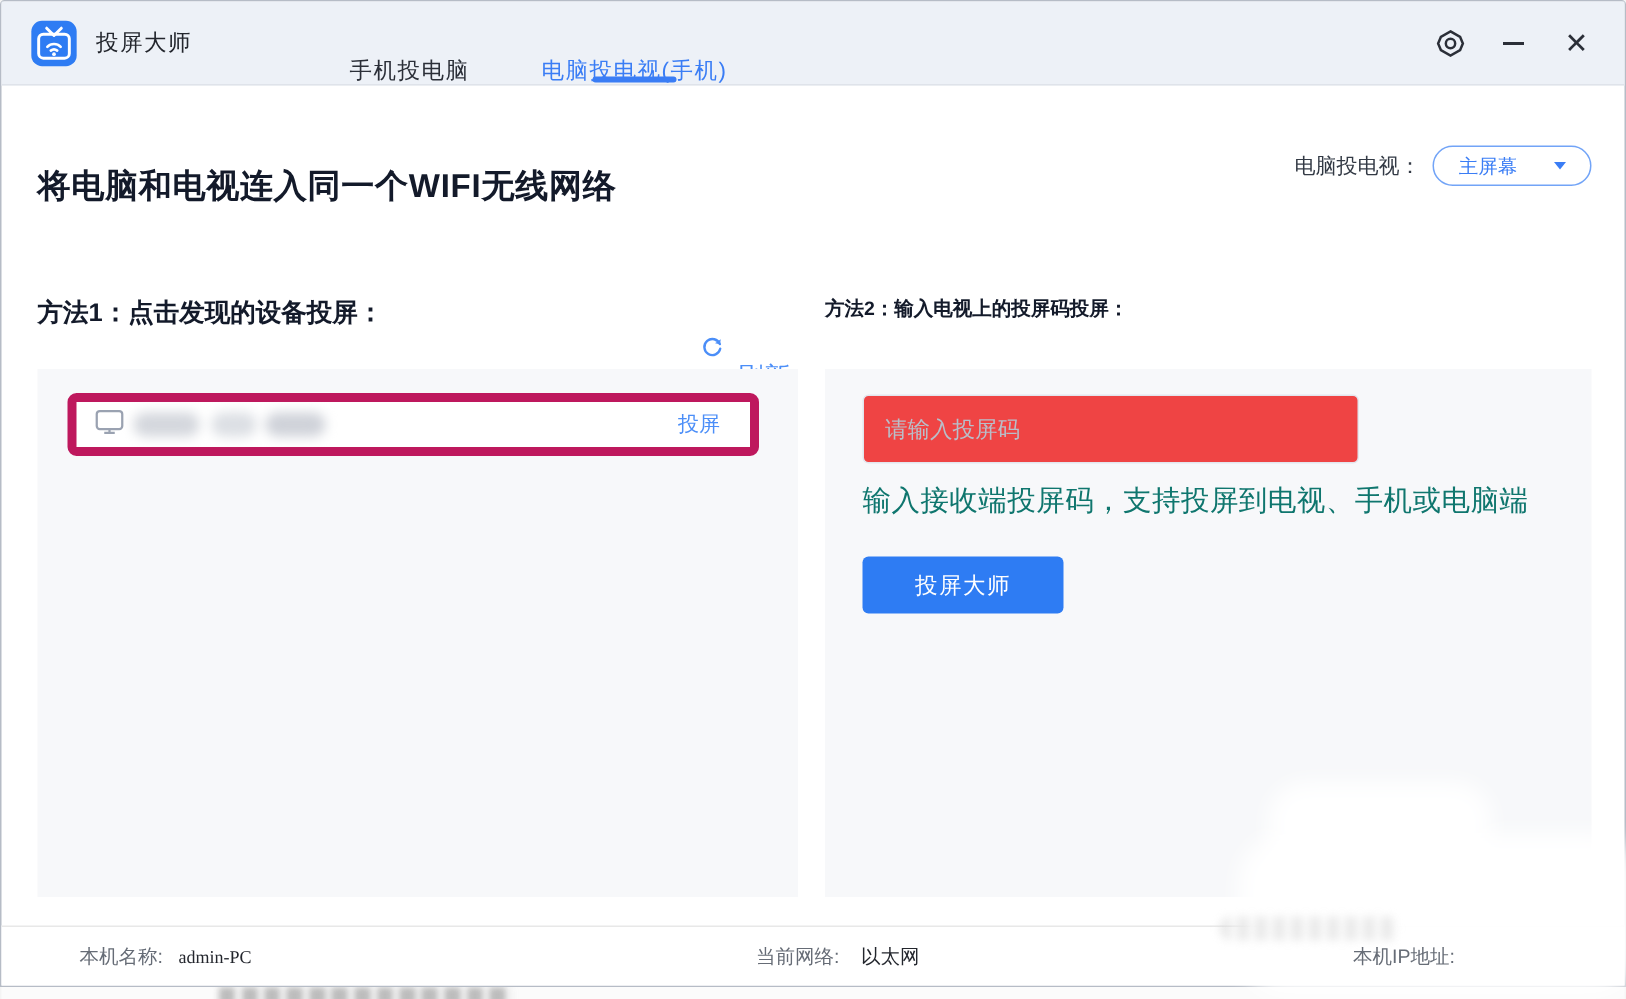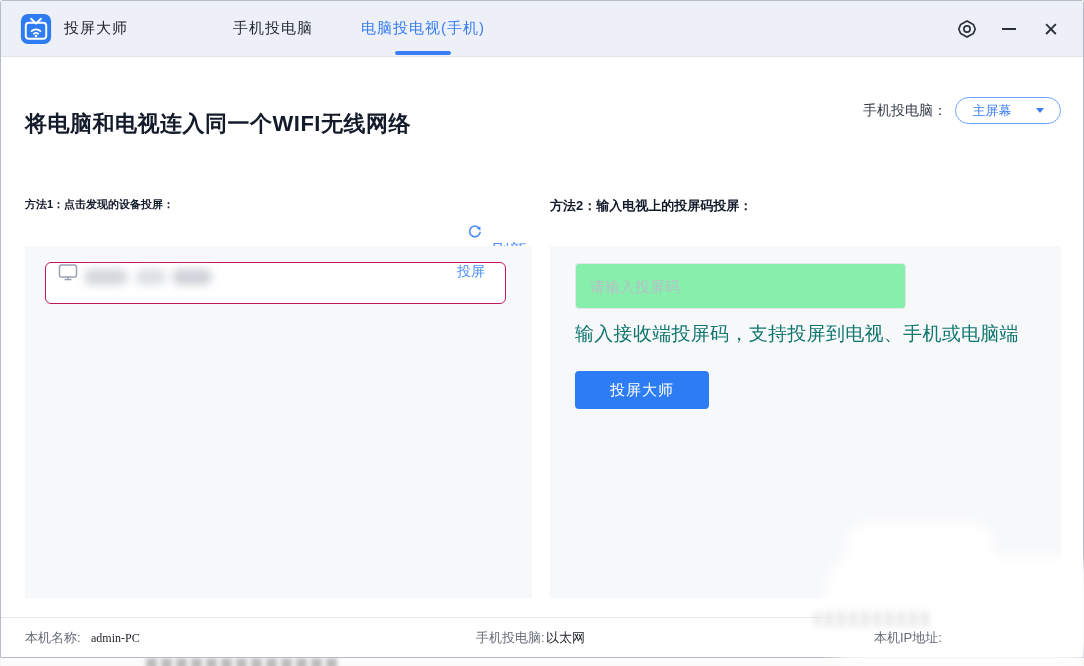--- a/index.html
+++ b/index.html
@@ -31,21 +31,21 @@
   }
   .app-icon{
     width:32px;height:32px;margin-left:19px;flex:0 0 auto;
   }
   .app-name{
     margin-left:12px;font-size:15px;color:#23262d;letter-spacing:1px;
   }
   .tabs{display:flex;margin-left:105px;gap:48px;height:56px;align-items:center;}
   .tab{
     position:relative;font-size:15px;color:#2b2f38;cursor:pointer;
-    height:56px;display:flex;align-items:center;letter-spacing:1px;
+    height:56px;display:flex;align-items:flex-end;letter-spacing:1px;
   }
   .tab.active{color:var(--accent);}
   .tab.active .tab-underline{
     position:absolute;left:50%;transform:translateX(-50%);bottom:2px;
     width:56px;height:4px;border-radius:2px;background:var(--accent);
   }
   .win-controls{
     position:absolute;right:18px;top:0;height:56px;
     display:flex;align-items:center;gap:14px;
   }
@@ -69,75 +69,75 @@
     width:106px;height:27px;border:1px solid #72A4F7;border-radius:14px;
     background:#fff;display:flex;align-items:center;justify-content:center;
     gap:24px;cursor:pointer;
   }
   .dropdown-value{font-size:13px;color:var(--accent);}
   .caret{
     width:0;height:0;border-left:4px solid transparent;border-right:4px solid transparent;
     border-top:5px solid var(--accent);
   }
   
-  .m1-heading{position:absolute;left:24px;top:196px;font-size:11px;font-weight:700;color:var(--heading);}
+  .m1-heading{position:absolute;left:24px;top:196px;font-size:17px;font-weight:700;color:var(--heading);}
   .m2-heading{position:absolute;left:549px;top:196px;font-size:13px;font-weight:700;color:var(--heading);}
   .refresh{
     position:absolute;left:466px;top:198px;display:flex;align-items:center;gap:8px;
     color:var(--accent-light);cursor:pointer;
   }
   .refresh-label{font-size:18px;margin-top:40px;}
   
   .panel-left{
     position:absolute;left:24px;top:245px;width:507px;height:352px;
     background:var(--panel-bg);
   }
   .panel-right{
     position:absolute;left:549px;top:245px;width:511px;height:352px;
     background:var(--panel-bg);
   }
   .device-row{
     position:absolute;left:20px;top:16px;width:461px;height:42px;
-    background:#fff;border:1px solid #be185d;border-radius:6px;
-    display:flex;padding:0 20px 0 12px;cursor:pointer;
+    background:#fff;border:6px solid #be185d;border-radius:6px;
+    display:flex;align-items:center;padding:0 20px 0 12px;cursor:pointer;
   }
   .device-icon{flex:0 0 auto;color:#9AA2B1;margin-right:6px;}
   .device-blur{
     position:relative;width:140px;height:28px;filter:blur(4px);overflow:hidden;
   }
   .device-blur i{
     position:absolute;top:6px;height:16px;border-radius:8px;background:#d4d7dd;display:block;
   }
   .device-blur i:nth-child(1){left:0;width:44px;}
   .device-blur i:nth-child(2){left:52px;width:30px;background:#dcdfe4;}
   .device-blur i:nth-child(3){left:88px;width:40px;background:#cfd2d9;}
   .cast-link{margin-left:auto;font-size:14px;color:var(--accent-light);cursor:pointer;}
   
   .code-input{
     position:absolute;left:25px;top:17px;width:331px;height:46px;
-    border:1px solid #E3E6ED;border-radius:4px;background:#86efac;
+    border:1px solid #E3E6ED;border-radius:4px;background:#ef4444;
     padding:0 14px;font-size:15px;color:#333;outline:none;
     font-family:"Liberation Sans","DejaVu Sans",sans-serif;
   }
   .code-input::placeholder{color:#B9BEC9;}
   .hint{
     position:absolute;left:25px;top:75px;font-size:19px;color:#0f766e;letter-spacing:0.3px;
   }
   .start-btn{
     position:absolute;left:25px;top:125px;width:134px;height:38px;
     background:var(--button-blue);color:#fff;font-size:15px;border:none;border-radius:4px;
     cursor:pointer;letter-spacing:1px;
     font-family:"Liberation Sans","DejaVu Sans",sans-serif;
   }
   
   .statusbar{
     position:absolute;left:0;right:0;bottom:0;height:40px;
     background:#fff;border-top:1px solid #E8E8E8;
   }
-  .sb-item{position:absolute;top:0;height:40px;line-height:40px;font-size:13px;}
+  .sb-item{position:absolute;top:0;height:40px;line-height:40px;font-size:13px;margin-left:28px;}
   .sb-label{color:#666c76;}
   .sb-value{color:#23262d;}
   .sb-host-label{left:24px;}
   .sb-host-value{left:90px;font-family:Liberation Serif, serif;font-size:12px;}
   .sb-net-label{left:475px;}
   .sb-net-value{left:545px;}
   .sb-ip-label{left:873px;z-index:8;}
   
   .blob{position:absolute;background:rgba(255,255,255,0.94);filter:blur(7px);z-index:5;}
   .blob-big{right:-12px;bottom:-8px;width:270px;height:110px;border-radius:34px;}
@@ -197,21 +197,21 @@
       </div>
       <div class="win-btn">
         <span class="close-x">✕</span>
       </div>
     </div>
   </div>
 
   <h1 class="page-title">将电脑和电视连入同一个WIFI无线网络</h1>
 
   <div class="select-wrap">
-    <span class="select-label">手机投电脑：</span>
+    <span class="select-label">电脑投电视：</span>
     <div class="dropdown">
       <span class="dropdown-value">主屏幕</span>
       <span class="caret"></span>
     </div>
   </div>
 
   <h2 class="m1-heading">方法1：点击发现的设备投屏：</h2>
   <div class="refresh">
     <svg viewBox="0 0 18 18" width="16" height="16" fill="none" stroke="#4B8EF8" stroke-width="1.8" stroke-linecap="round">
       <path d="M14.5 7.2 A6 6 0 1 0 14.8 10.6"></path>
@@ -240,21 +240,21 @@
 
   <div class="panel-right">
     <input class="code-input" type="text" placeholder="请输入投屏码" style="">
     <p class="hint">输入接收端投屏码，支持投屏到电视、手机或电脑端</p>
     <button class="start-btn">投屏大师</button>
   </div>
 
   <div class="statusbar">
     <span class="sb-item sb-label sb-host-label">本机名称:</span>
     <span class="sb-item sb-value sb-host-value">admin-PC</span>
-    <span class="sb-item sb-label sb-net-label">手机投电脑:</span>
+    <span class="sb-item sb-label sb-net-label">当前网络:</span>
     <span class="sb-item sb-value sb-net-value">以太网</span>
     <span class="sb-item sb-label sb-ip-label">本机IP地址:</span>
   </div>
 
   <div class="blob blob-mid"></div>
   <div class="blob blob-big"></div>
   <div class="blob-watermark"></div>
 
 </div>
 

